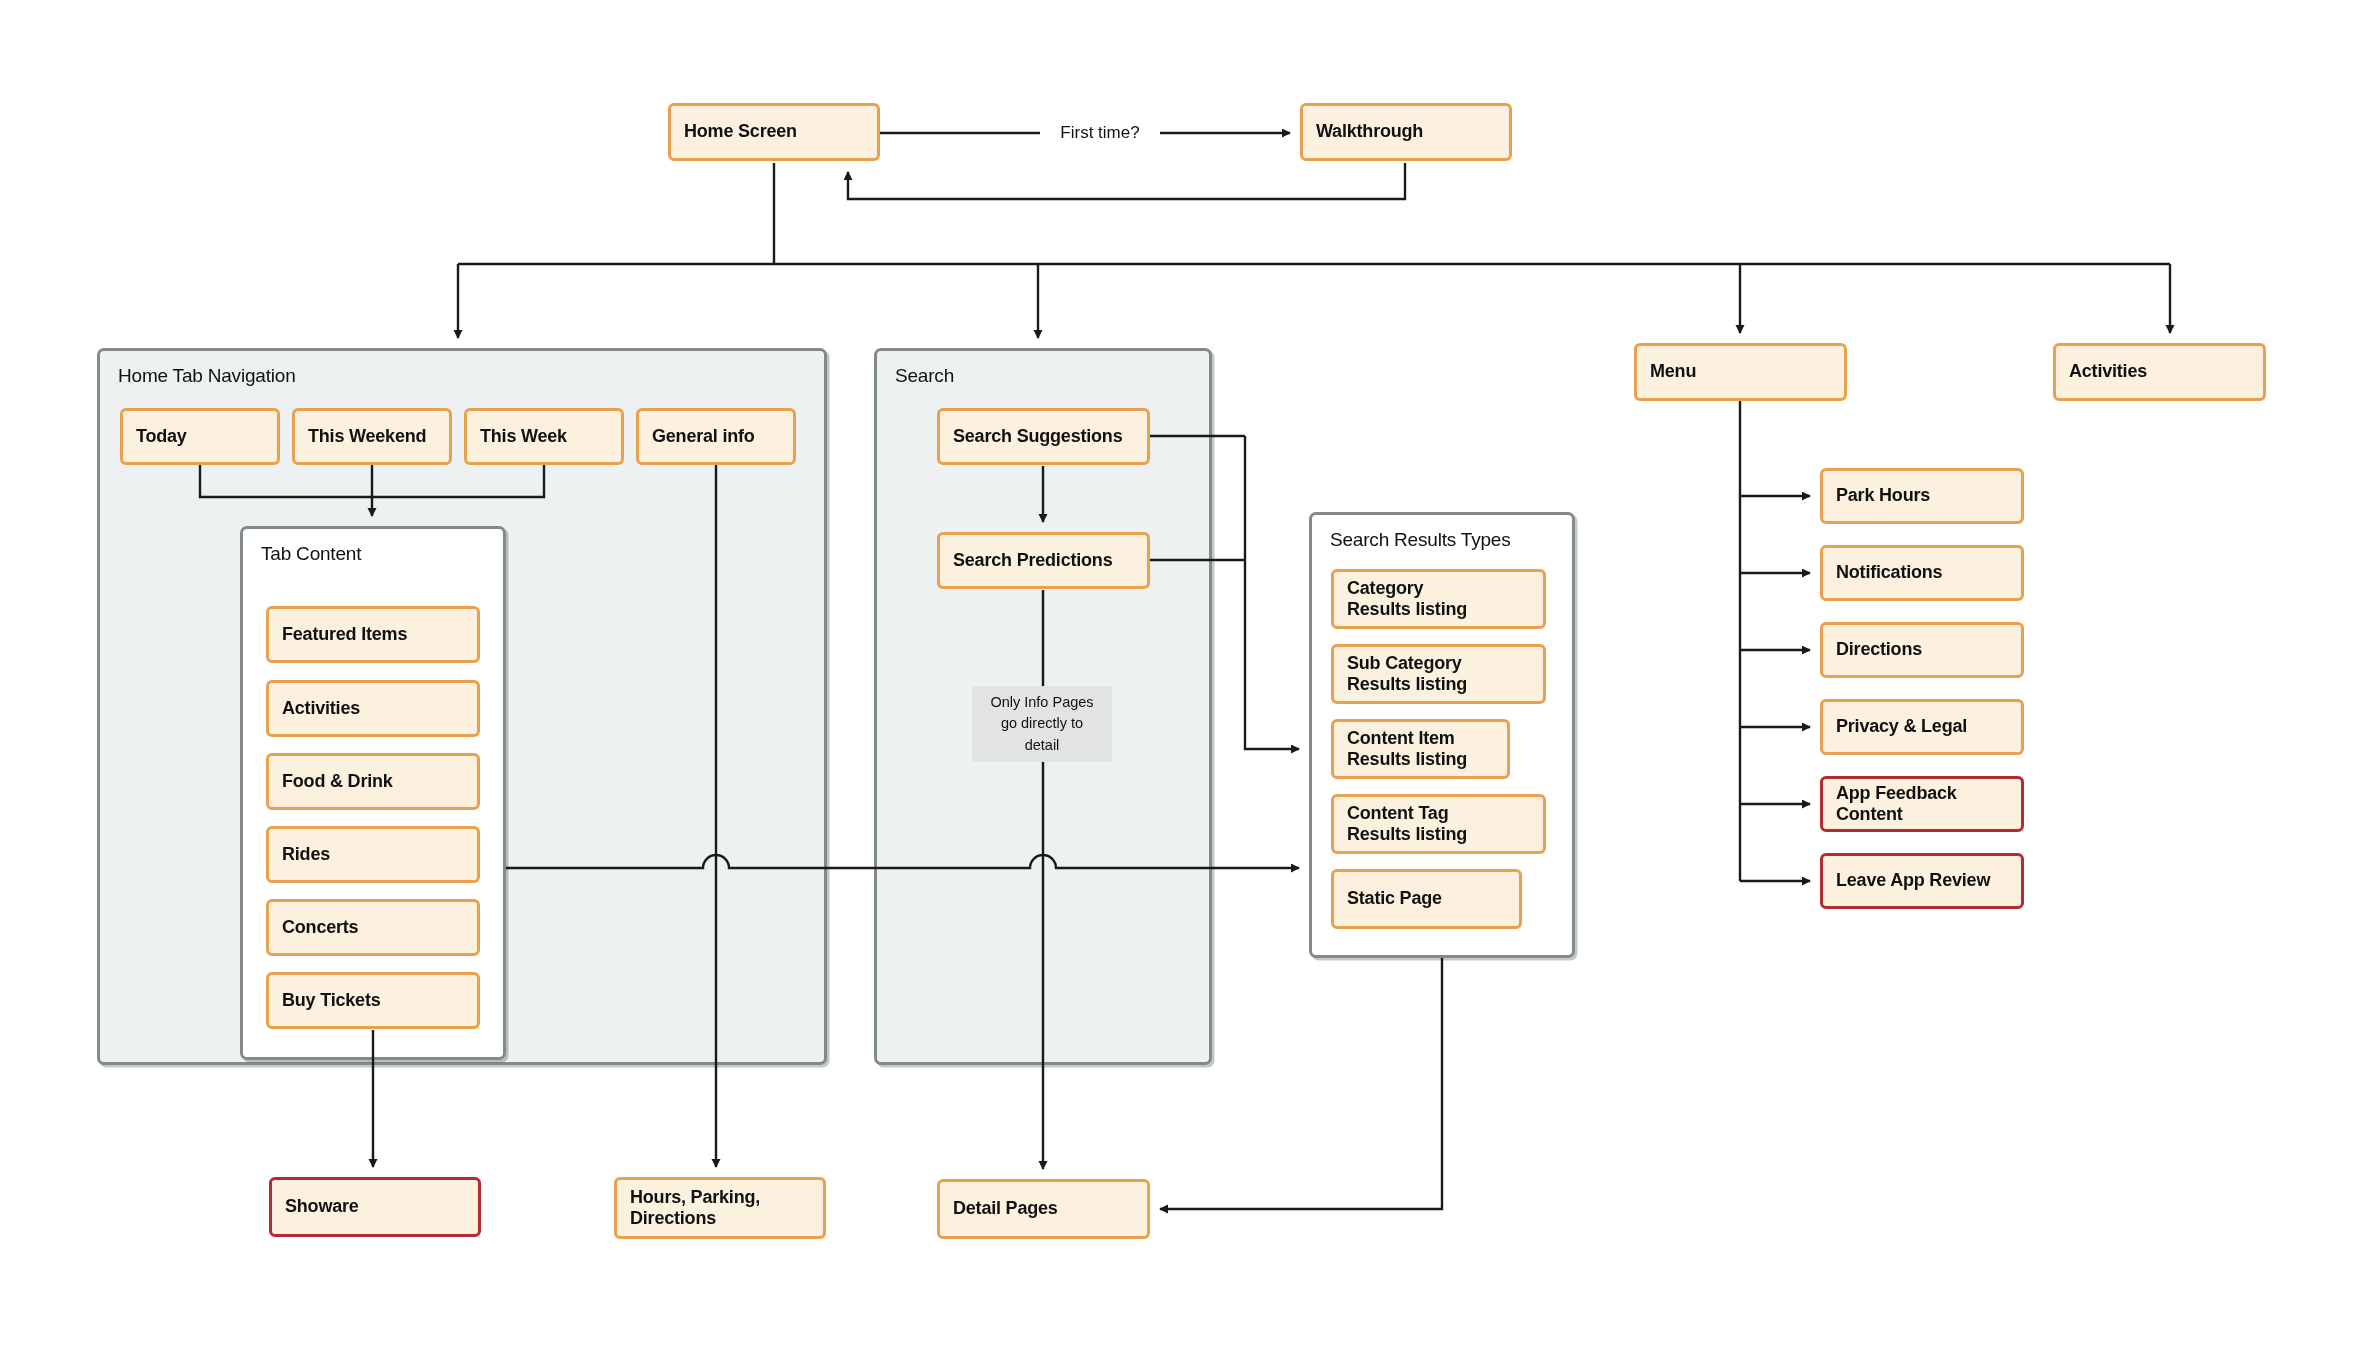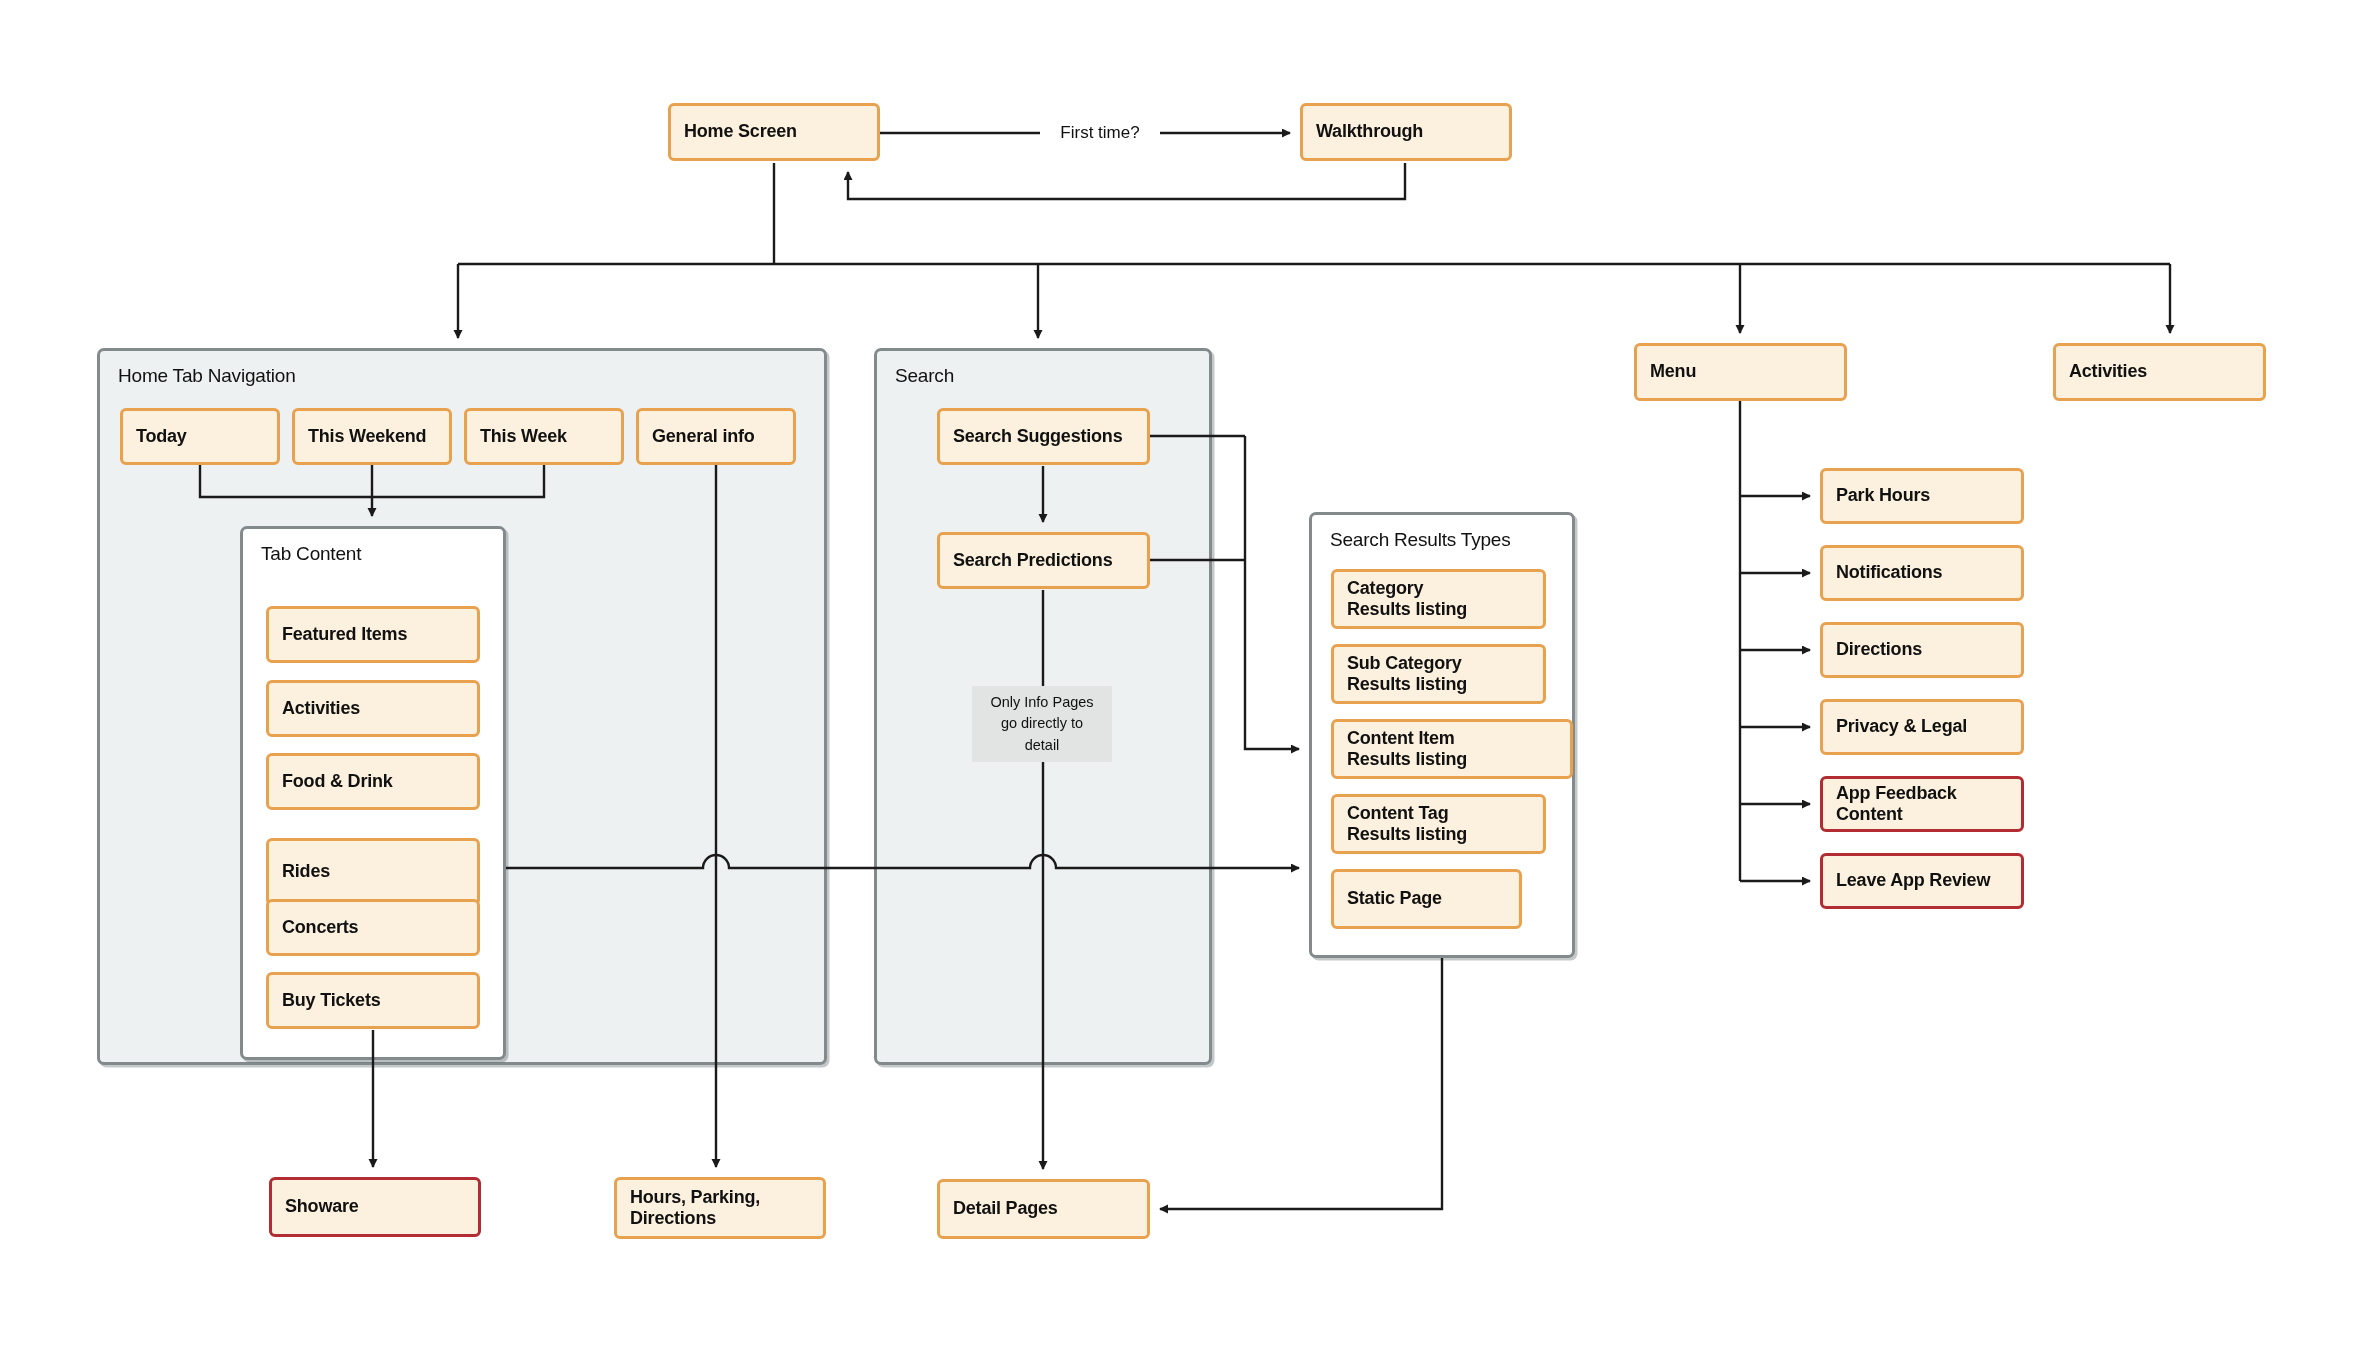--- a/index.html
+++ b/index.html
@@ -112,30 +112,30 @@
     </div>
     <div class="node" style="left: 668px; top: 103px; width: 212px; height: 58px;">Home Screen</div>
     <div class="node" style="left: 1300px; top: 103px; width: 212px; height: 58px;">Walkthrough</div>
     <div class="node" style="left: 120px; top: 408px; width: 160px; height: 57px;">Today</div>
     <div class="node" style="left: 292px; top: 408px; width: 160px; height: 57px;">This Weekend</div>
     <div class="node" style="left: 464px; top: 408px; width: 160px; height: 57px;">This Week</div>
     <div class="node" style="left: 636px; top: 408px; width: 160px; height: 57px;">General info</div>
     <div class="node" style="left: 266px; top: 606px; width: 214px; height: 57px;">Featured Items</div>
     <div class="node" style="left: 266px; top: 680px; width: 214px; height: 57px;">Activities</div>
     <div class="node" style="left: 266px; top: 753px; width: 214px; height: 57px;">Food &amp; Drink</div>
-    <div class="node" style="left: 266px; top: 826px; width: 214px; height: 68px; margin-top: 12px;">Rides</div>
+    <div class="node" style="left: 266px; top: 826px; width: 214px; height: 57px;">Rides</div>
     <div class="node" style="left: 266px; top: 899px; width: 214px; height: 57px;">Concerts</div>
     <div class="node" style="left: 266px; top: 972px; width: 214px; height: 57px;">Buy Tickets</div>
     <div class="node" style="left: 937px; top: 408px; width: 213px; height: 57px;">Search Suggestions</div>
     <div class="node" style="left: 937px; top: 532px; width: 213px; height: 57px;">Search Predictions</div>
     <div class="node" style="left: 1331px; top: 569px; width: 215px; height: 60px;">Category
 Results listing</div>
     <div class="node" style="left: 1331px; top: 644px; width: 215px; height: 60px;">Sub Category
 Results listing</div>
-    <div class="node" style="left: 1331px; top: 719px; width: 242px; height: 60px;">Content Item
+    <div class="node" style="left: 1331px; top: 719px; width: 179px; height: 60px;">Content Item
 Results listing</div>
     <div class="node" style="left: 1331px; top: 794px; width: 215px; height: 60px;">Content Tag
 Results listing</div>
     <div class="node" style="left: 1331px; top: 869px; width: 191px; height: 60px;">Static Page</div>
     <div class="node" style="left: 1634px; top: 343px; width: 213px; height: 58px;">Menu</div>
     <div class="node" style="left: 1820px; top: 468px; width: 204px; height: 56px;">Park Hours</div>
     <div class="node" style="left: 1820px; top: 545px; width: 204px; height: 56px;">Notifications</div>
     <div class="node" style="left: 1820px; top: 622px; width: 204px; height: 56px;">Directions</div>
     <div class="node" style="left: 1820px; top: 699px; width: 204px; height: 56px;">Privacy &amp; Legal</div>
     <div class="node alert" style="left: 1820px; top: 776px; width: 204px; height: 56px;">App Feedback Content</div>

